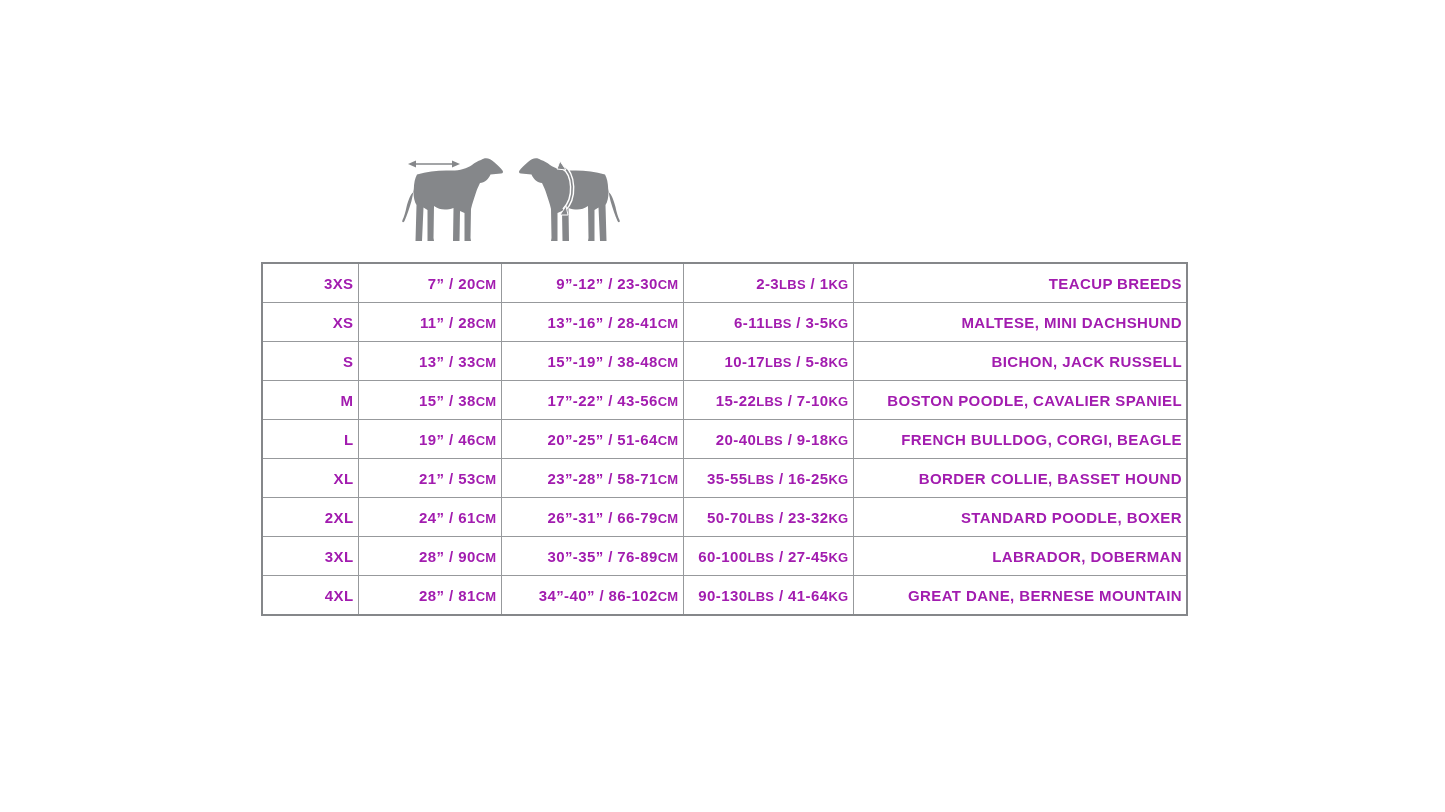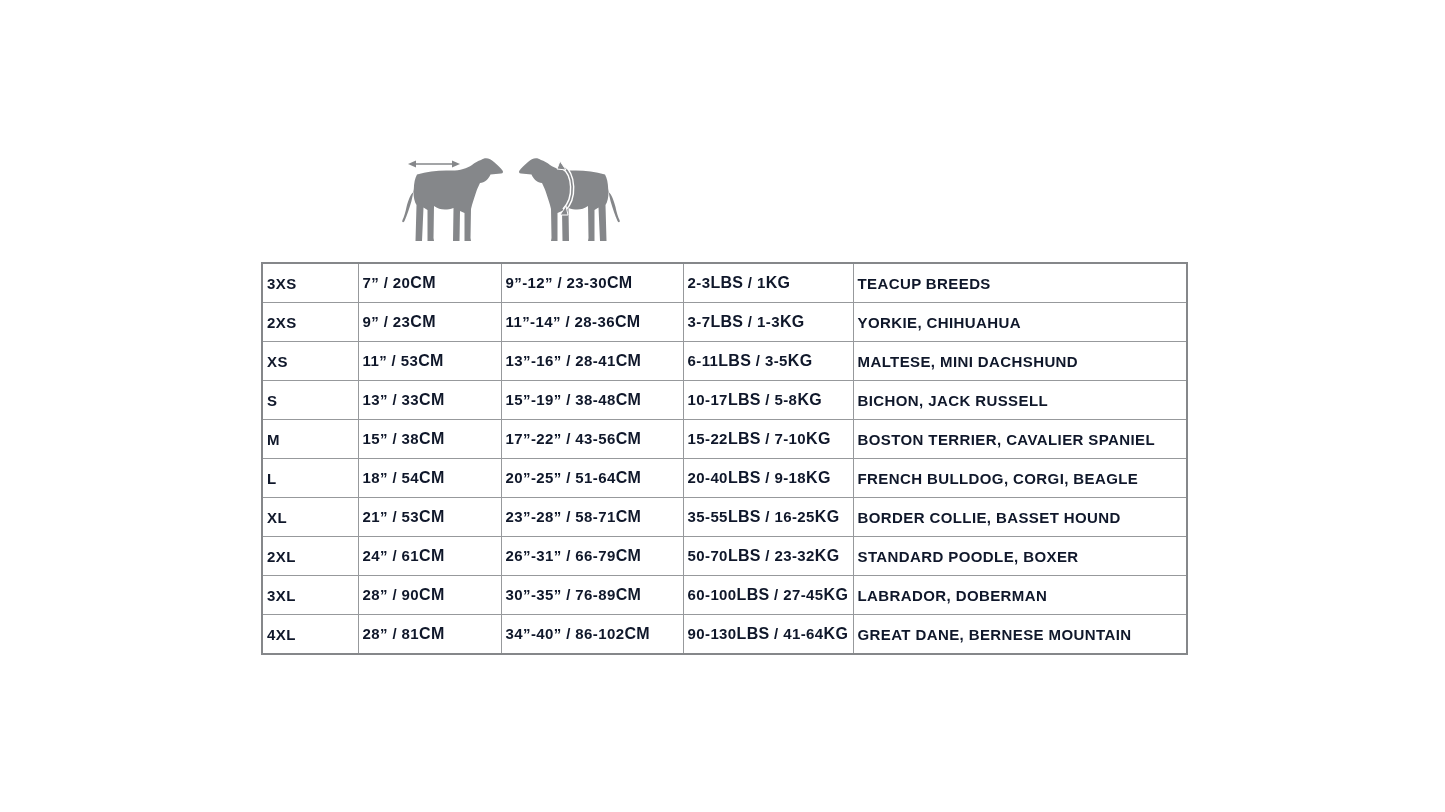--- a/index.html
+++ b/index.html
@@ -14,26 +14,26 @@
     width:228px; height:98px;
   }
   table.size-chart {
     position:absolute; left:261px; top:262px;
     border-collapse:collapse; table-layout:fixed;
     border:2px solid #85878a;
   }
   table.size-chart td {
     border:1px solid #97999c;
     height:38px; padding:0 4px;
-    text-align:left; vertical-align:middle;
+    text-align:right; vertical-align:middle;
     font-weight:bold; font-size:15px;
-    color:#0f172a; letter-spacing:0.4px;
+    color:#a21caf; letter-spacing:0.4px;
     white-space:nowrap; overflow:hidden;
   }
-  .unit { font-size:16px; letter-spacing:0.3px; }
+  .unit { font-size:13px; letter-spacing:0.3px; }
 </style>
 </head>
 <body>
 
 <svg class="dog-legend" viewBox="0 0 228 98" xmlns="http://www.w3.org/2000/svg">
   <defs>
     <path id="dogShape" fill="#85878a" d="
       M81,4
       C85,1 90,2 94,6
       C98,9.5 101,12.5 102.5,14.5
@@ -100,44 +100,27 @@
       <span>9”-12” / 23-30</span><span class="unit">CM</span>
     </td>
     <td>
       <span>2-3</span><span class="unit">LBS</span><span> / 1</span><span class="unit">KG</span>
     </td>
     <td>
       <span>TEACUP BREEDS</span>
     </td>
   </tr>
 
-  <tr>
-    <td>
-      <span>2XS</span>
-    </td>
-    <td>
-      <span>9” / 23</span><span class="unit">CM</span>
-    </td>
-    <td>
-      <span>11”-14” / 28-36</span><span class="unit">CM</span>
-    </td>
-    <td>
-      <span>3-7</span><span class="unit">LBS</span><span> / 1-3</span><span class="unit">KG</span>
-    </td>
-    <td>
-      <span>YORKIE, CHIHUAHUA</span>
-    </td>
-  </tr>
 
   <tr>
     <td>
       <span>XS</span>
     </td>
     <td>
-      <span>11” / 53</span><span class="unit">CM</span>
+      <span>11” / 28</span><span class="unit">CM</span>
     </td>
     <td>
       <span>13”-16” / 28-41</span><span class="unit">CM</span>
     </td>
     <td>
       <span>6-11</span><span class="unit">LBS</span><span> / 3-5</span><span class="unit">KG</span>
     </td>
     <td>
       <span>MALTESE, MINI DACHSHUND</span>
     </td>
@@ -168,30 +151,30 @@
     <td>
       <span>15” / 38</span><span class="unit">CM</span>
     </td>
     <td>
       <span>17”-22” / 43-56</span><span class="unit">CM</span>
     </td>
     <td>
       <span>15-22</span><span class="unit">LBS</span><span> / 7-10</span><span class="unit">KG</span>
     </td>
     <td>
-      <span>BOSTON TERRIER, CAVALIER SPANIEL</span>
+      <span>BOSTON POODLE, CAVALIER SPANIEL</span>
     </td>
   </tr>
 
   <tr>
     <td>
       <span>L</span>
     </td>
     <td>
-      <span>18” / 54</span><span class="unit">CM</span>
+      <span>19” / 46</span><span class="unit">CM</span>
     </td>
     <td>
       <span>20”-25” / 51-64</span><span class="unit">CM</span>
     </td>
     <td>
       <span>20-40</span><span class="unit">LBS</span><span> / 9-18</span><span class="unit">KG</span>
     </td>
     <td>
       <span>FRENCH BULLDOG, CORGI, BEAGLE</span>
     </td>

